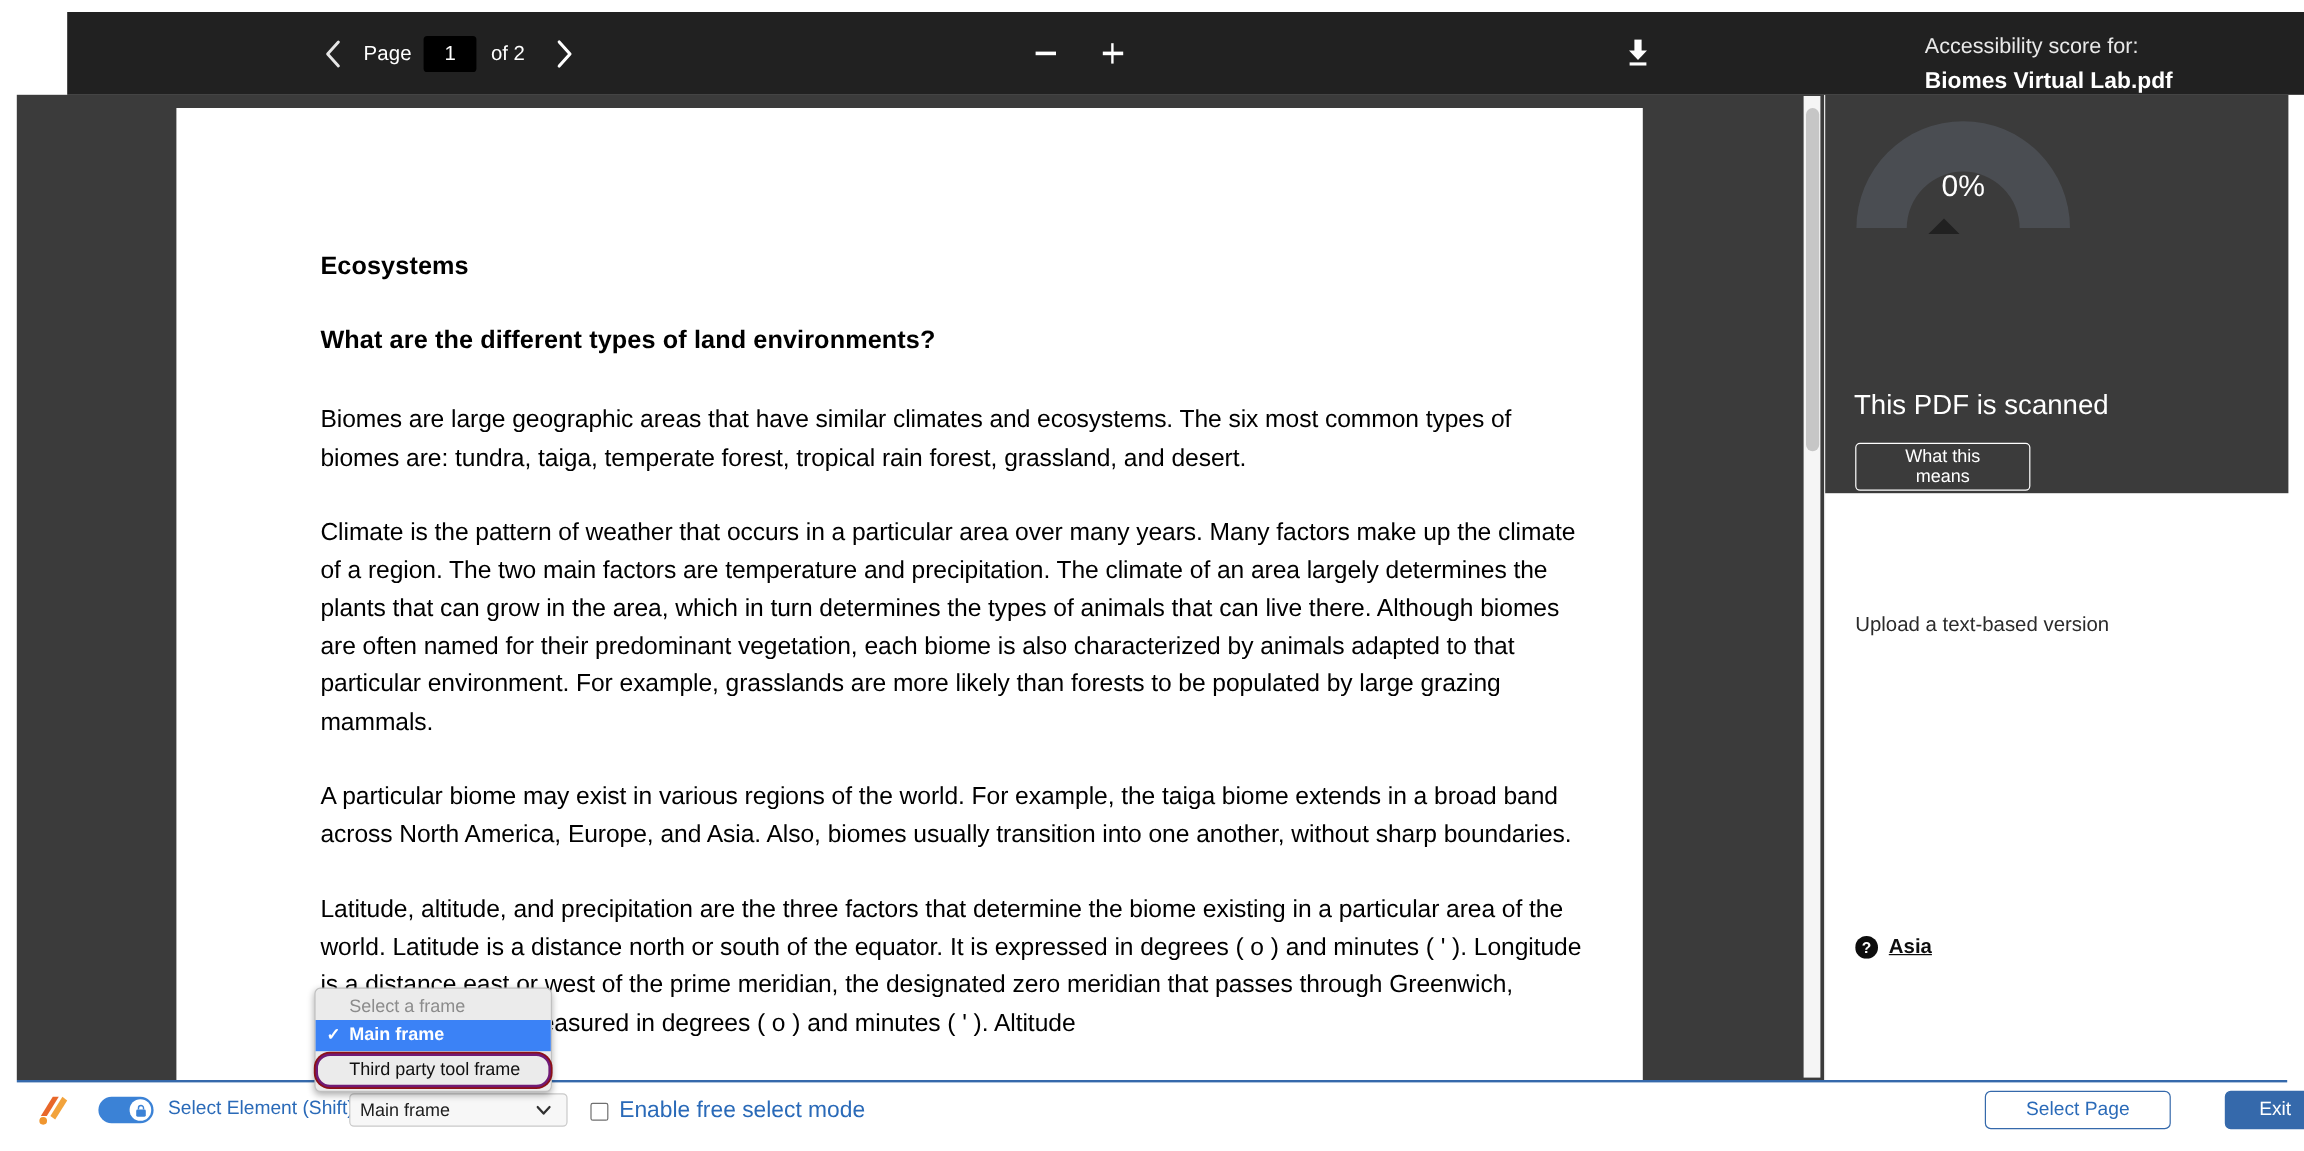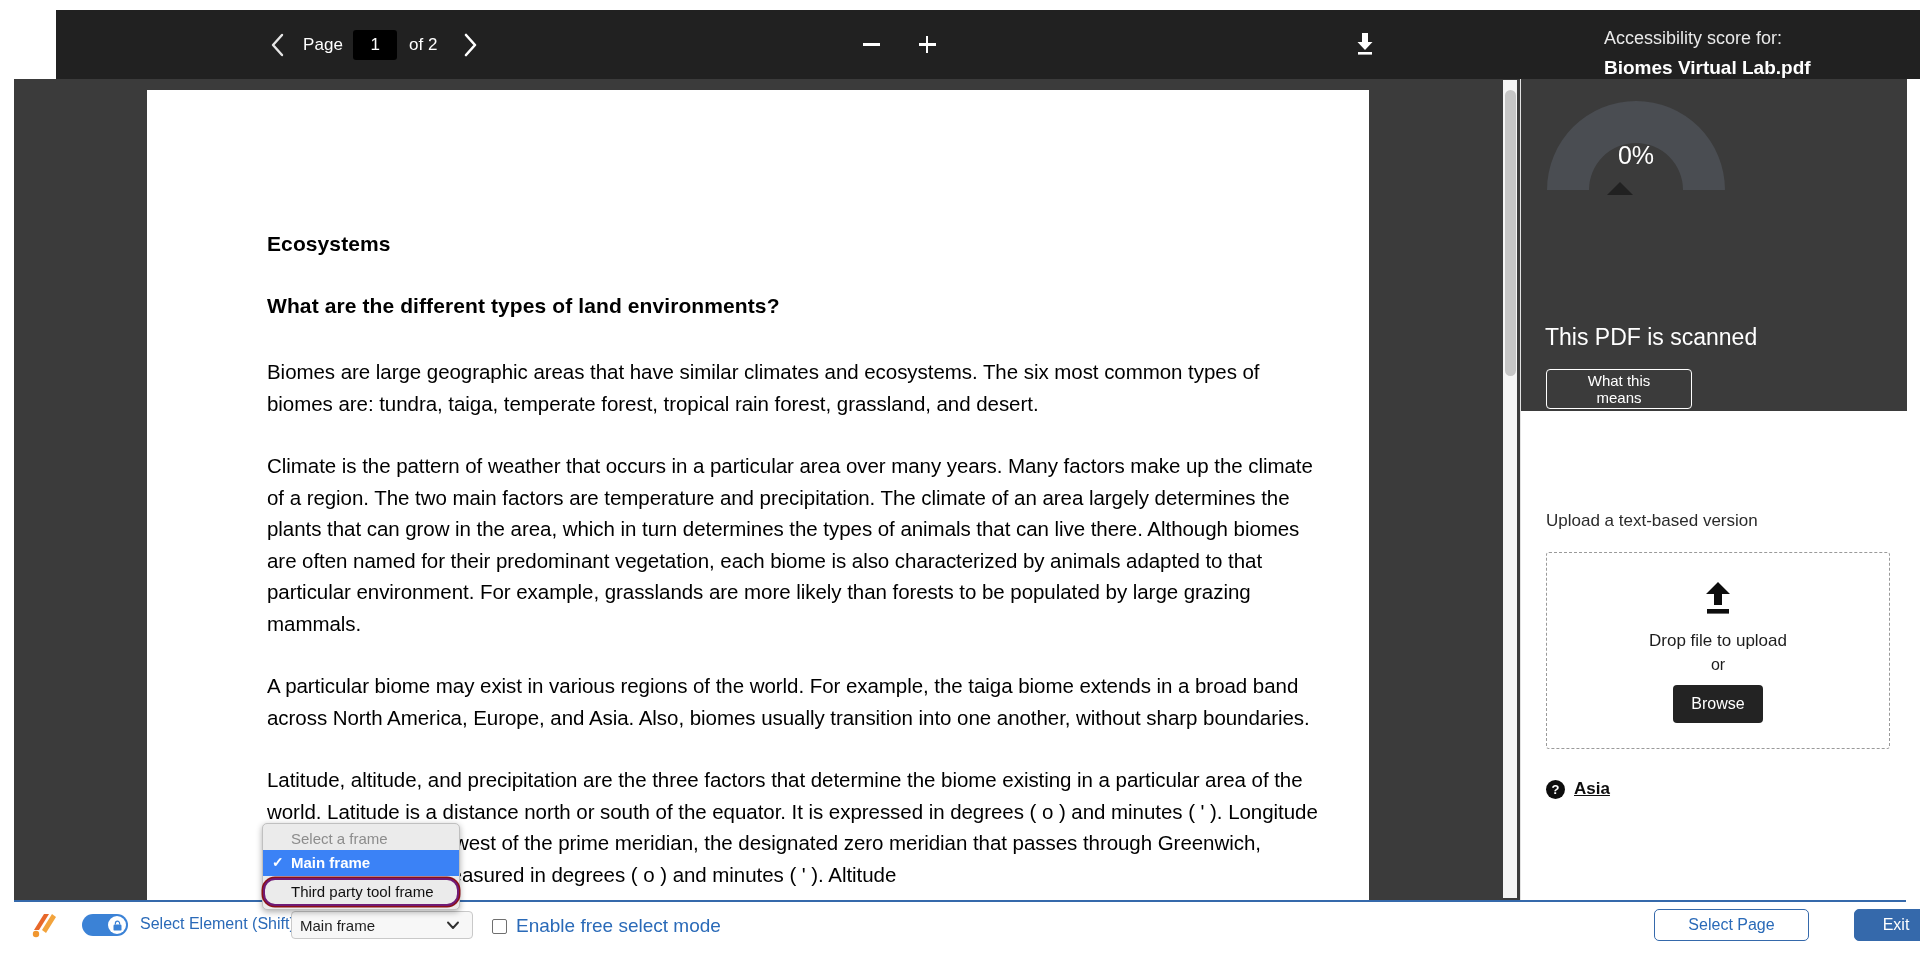--- a/index.html
+++ b/index.html
@@ -95,21 +95,21 @@
     overflow: hidden;
   }
   .page {
     position: absolute;
     left: 133px; top: 11px;
     width: 1222px; height: 830px;
     background: #ffffff;
   }
   .doc {
     position: absolute;
-    left: 120px; top: 142px;
+    left: 120px; top: 120px;
     width: 1063px;
     color: #000000;
   }
   .doc h1 {
     font-size: 21px; font-weight: 700; margin: 0 0 38px 0;
     letter-spacing: .1px;
   }
   .doc h2 {
     font-size: 21px; font-weight: 700; margin: 0 0 38px 0;
     letter-spacing: .1px;
@@ -403,29 +403,20 @@
       <div class="gauge-notch"></div>
 
       <div class="acc-status">This PDF is scanned</div>
 
       <button class="outbtn" id="btn-what">What this means</button>
       <button class="outbtn" id="btn-fix">How to fix this</button>
     </div>
 
     <div class="upload-title">Upload a text-based version</div>
 
-    <div class="dropzone">
-      <svg class="up-icon" width="36" height="38" viewBox="0 0 36 38">
-        <polygon points="18,3 30,15 22,15 22,26 14,26 14,15 6,15" fill="#0d0d0d"></polygon>
-        <rect x="7" y="30" width="22" height="4.6" fill="#0d0d0d"></rect>
-      </svg>
-      <div class="drop-txt">Drop file to upload</div>
-      <div class="drop-or">or</div>
-      <button class="browse">Browse</button>
-    </div>
 
     <div class="helprow">
       <svg width="19" height="19" viewBox="0 0 19 19">
         <circle cx="9.5" cy="9.5" r="9.5" fill="#0d0d0d"></circle>
         <text x="9.5" y="14.3" text-anchor="middle" font-size="13" font-weight="700" fill="#ffffff" font-family="Liberation Sans, sans-serif">?</text>
       </svg>
       <span class="help-txt">Asia</span>
     </div>
   </div>
 

